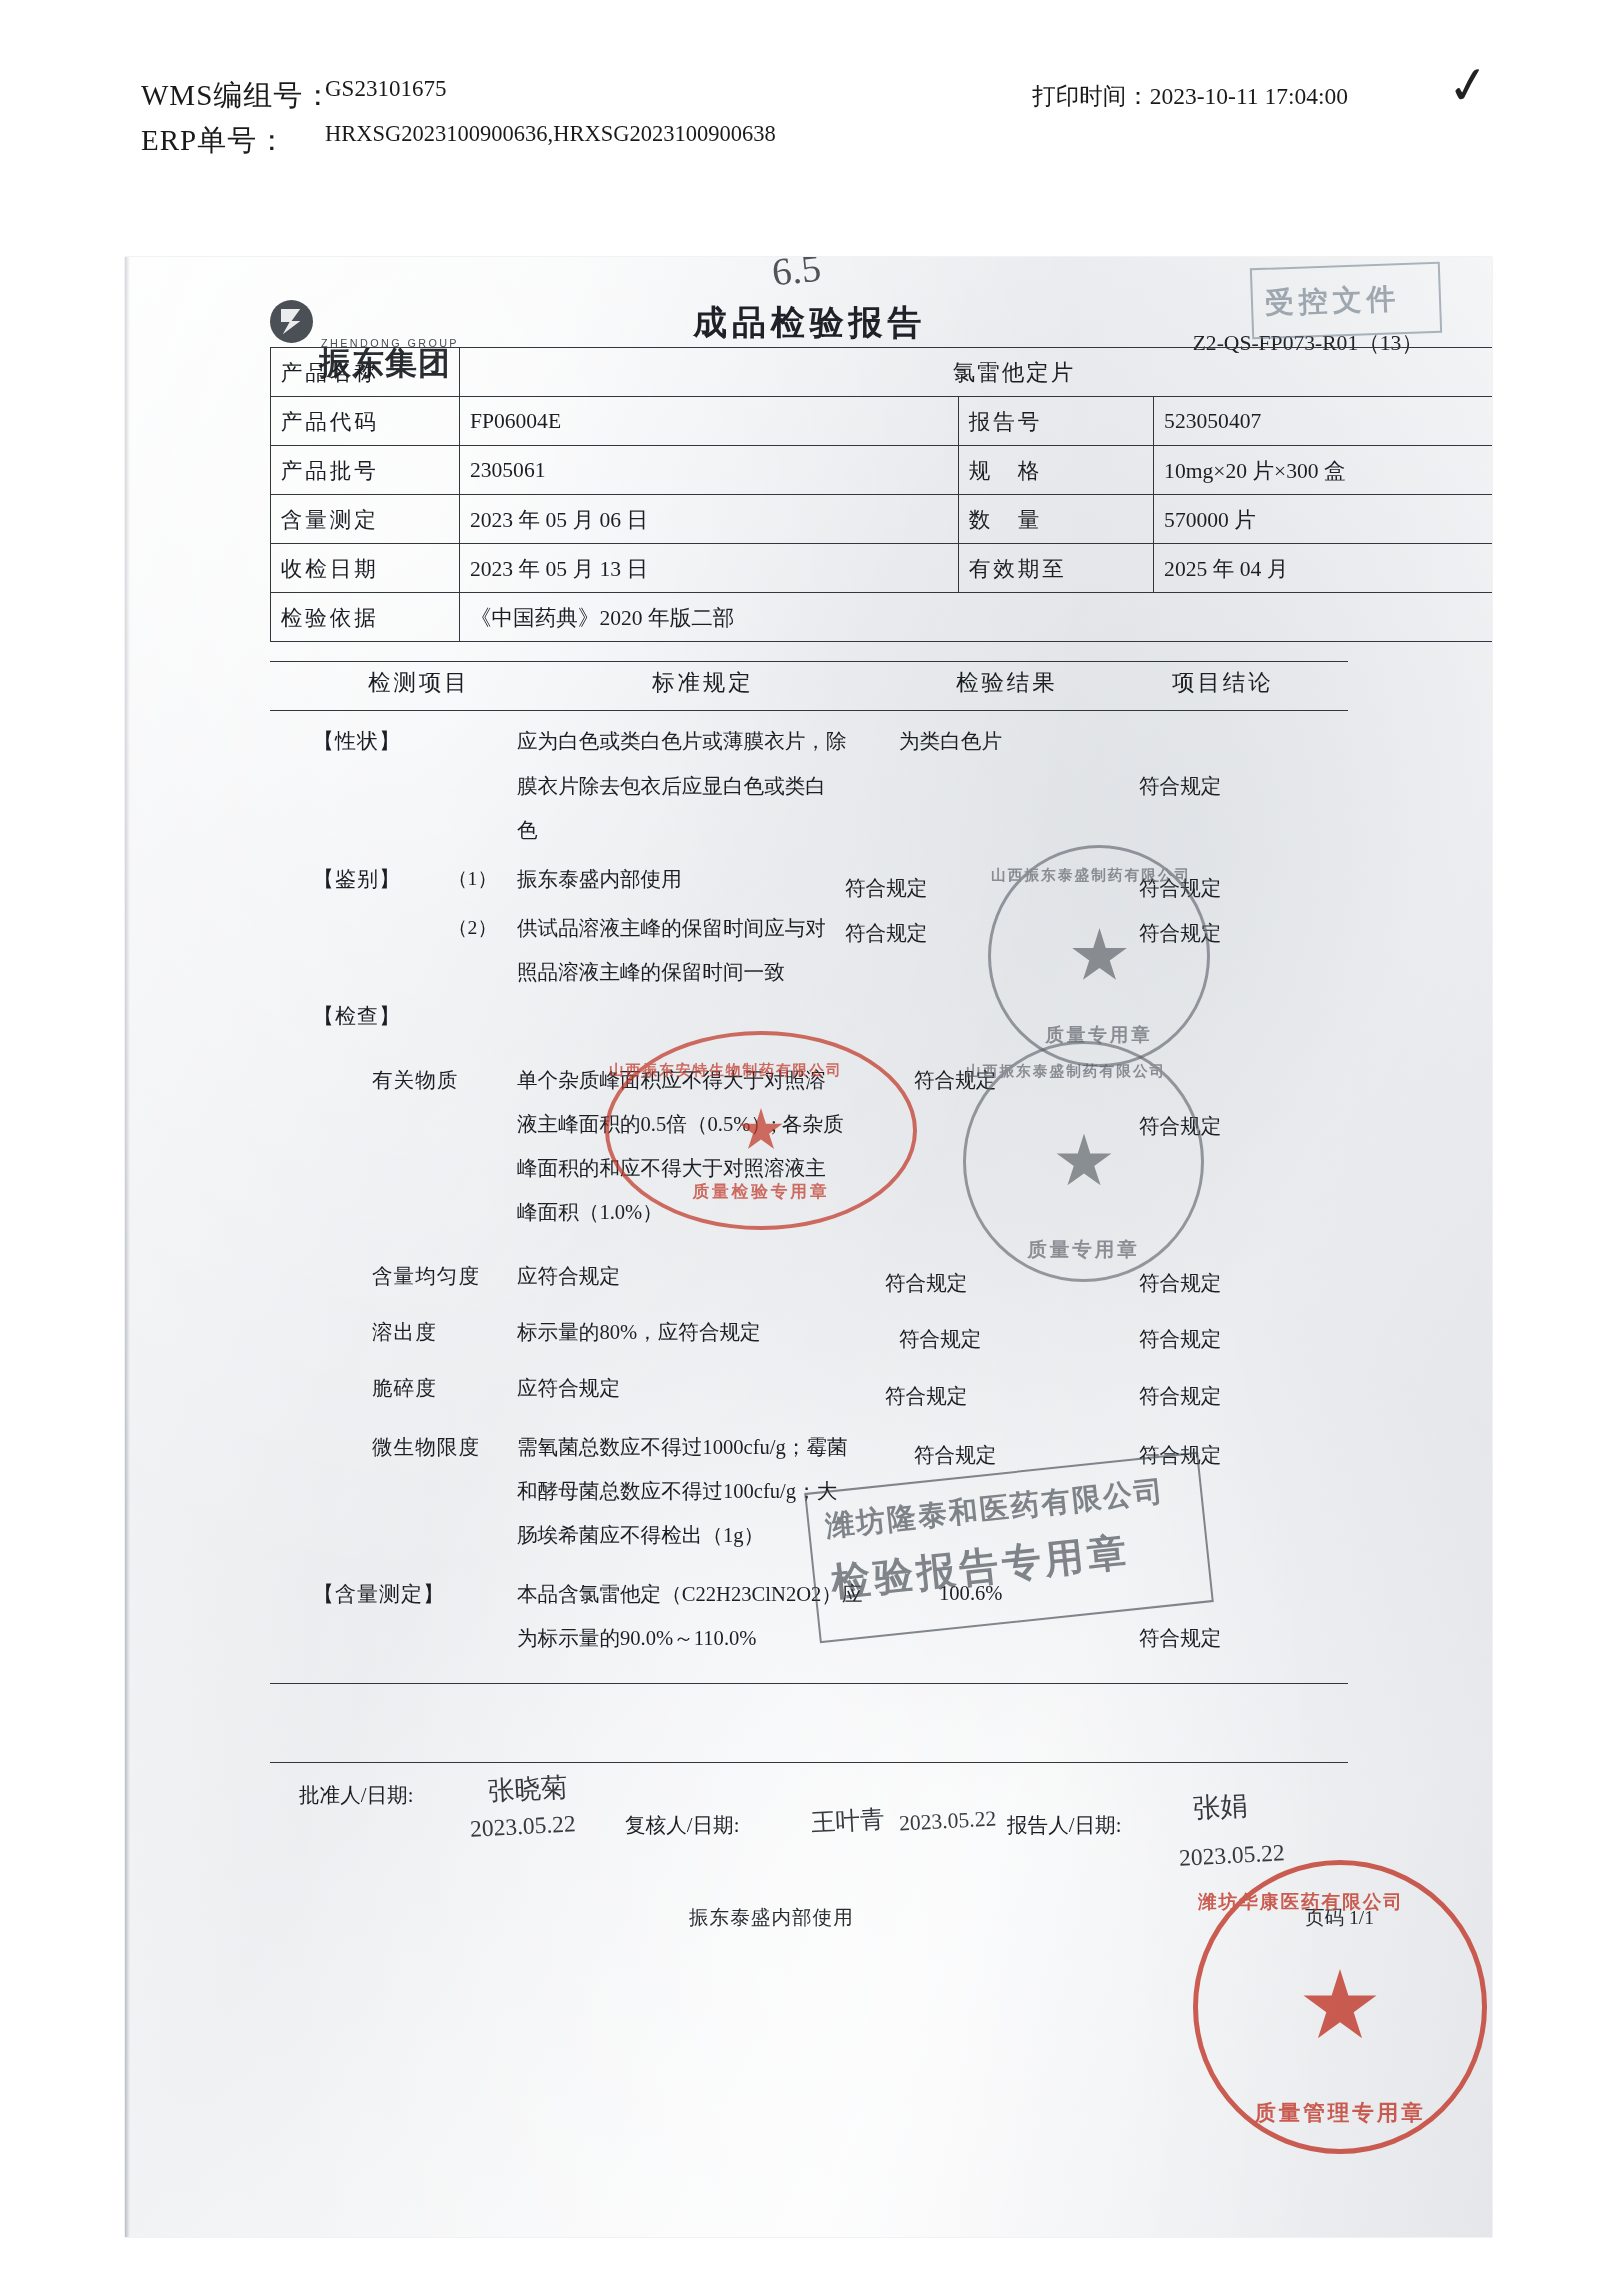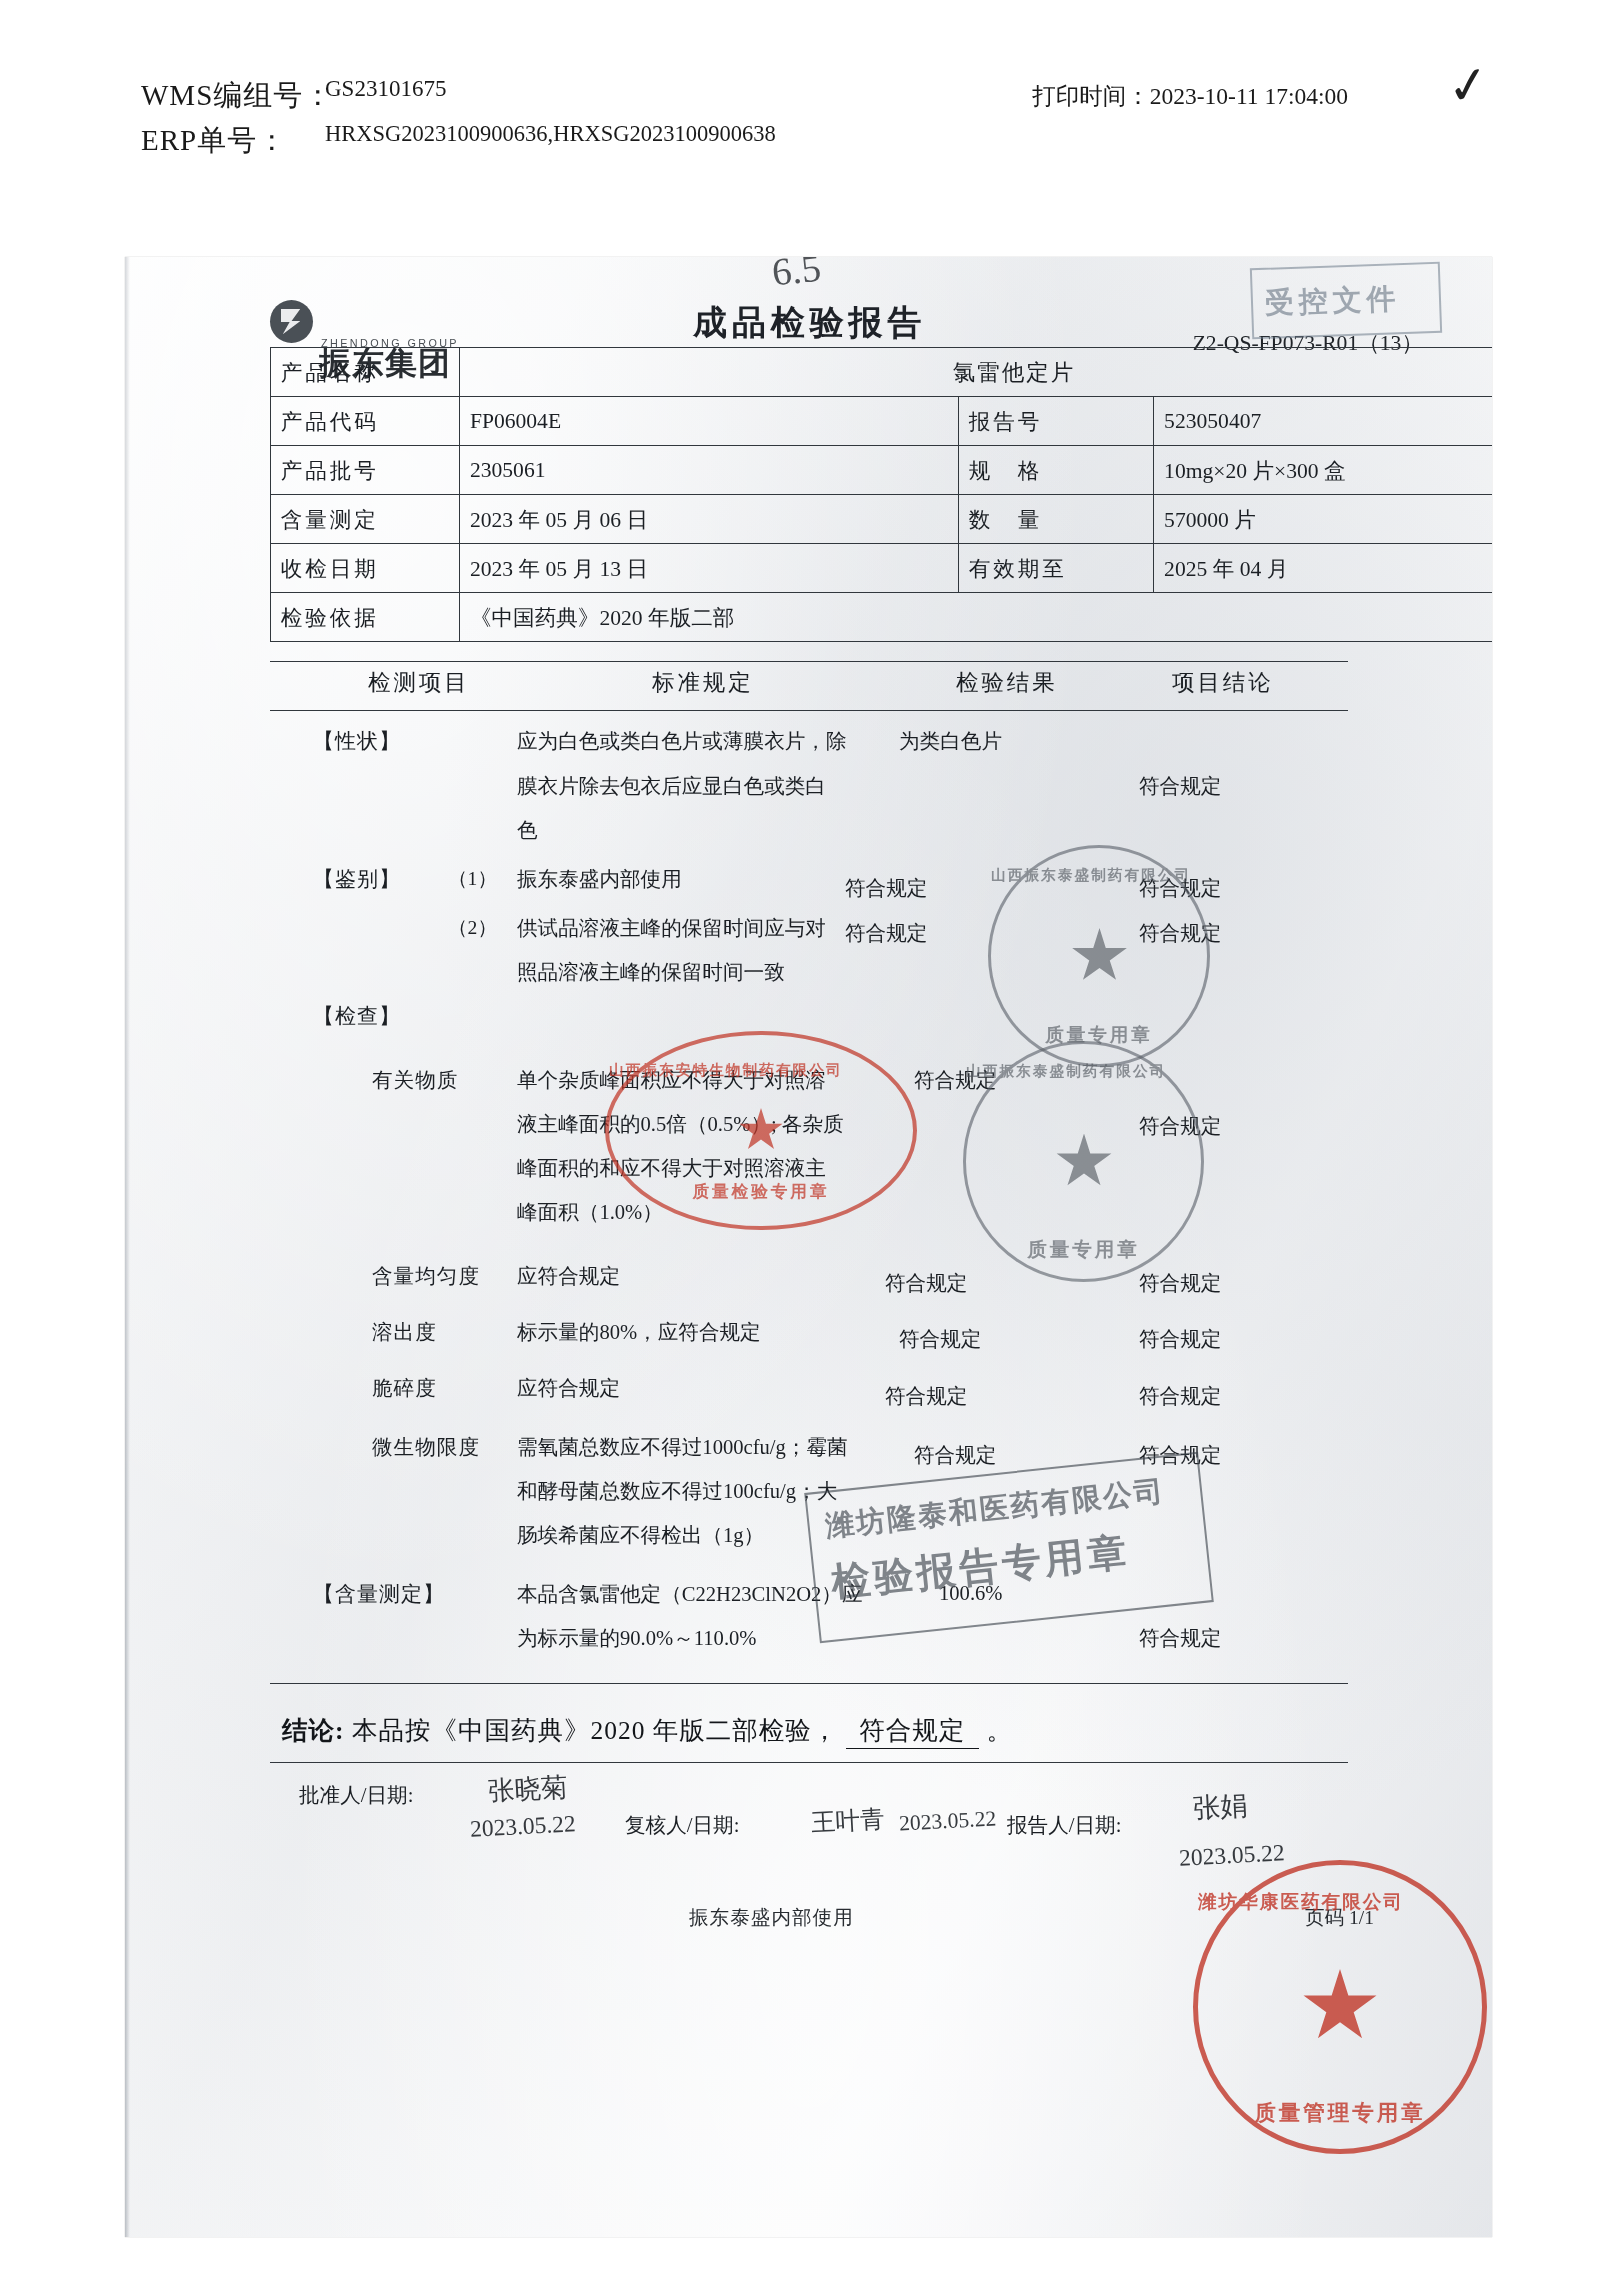--- a/index.html
+++ b/index.html
@@ -528,26 +528,20 @@
   <div class="concl-text" style="left:1014px; top:1184px">符合规定</div>
 
   <div class="section-label" style="left:174px; top:1323px">【含量测定】</div>
   <div class="spec-text" style="top:1323px">本品含氯雷他定（C22H23ClN2O2）应</div>
   <div class="spec-text" style="top:1367px">为标示量的90.0%～110.0%</div>
   <div class="result-text" style="left:814px; top:1325px">100.6%</div>
   <div class="concl-text" style="left:1014px; top:1367px">符合规定</div>
 
   <div class="rule" style="top:1426px"></div>
 
-  <div class="conclusion">
-    <b>结论:</b>
-    <span>本品按《中国药典》2020 年版二部检验，</span>
-    <span class="concl-underline">符合规定</span>
-    <span>。</span>
-  </div>
   <div class="rule" style="top:1505px"></div>
 
   <div class="sig" style="left:174px; top:1524px">批准人/日期:</div>
   <div class="hand" style="left:363px; top:1514px; font-size:26.5px">张晓菊</div>
   <div class="hand" style="left:345px; top:1556px; font-size:23.5px">2023.05.22</div>
 
   <div class="sig" style="left:500px; top:1554px">复核人/日期:</div>
   <div class="hand" style="left:686px; top:1547px; font-size:24.5px">王叶青</div>
   <div class="hand" style="left:774px; top:1552px; font-size:21.6px">2023.05.22</div>
 

